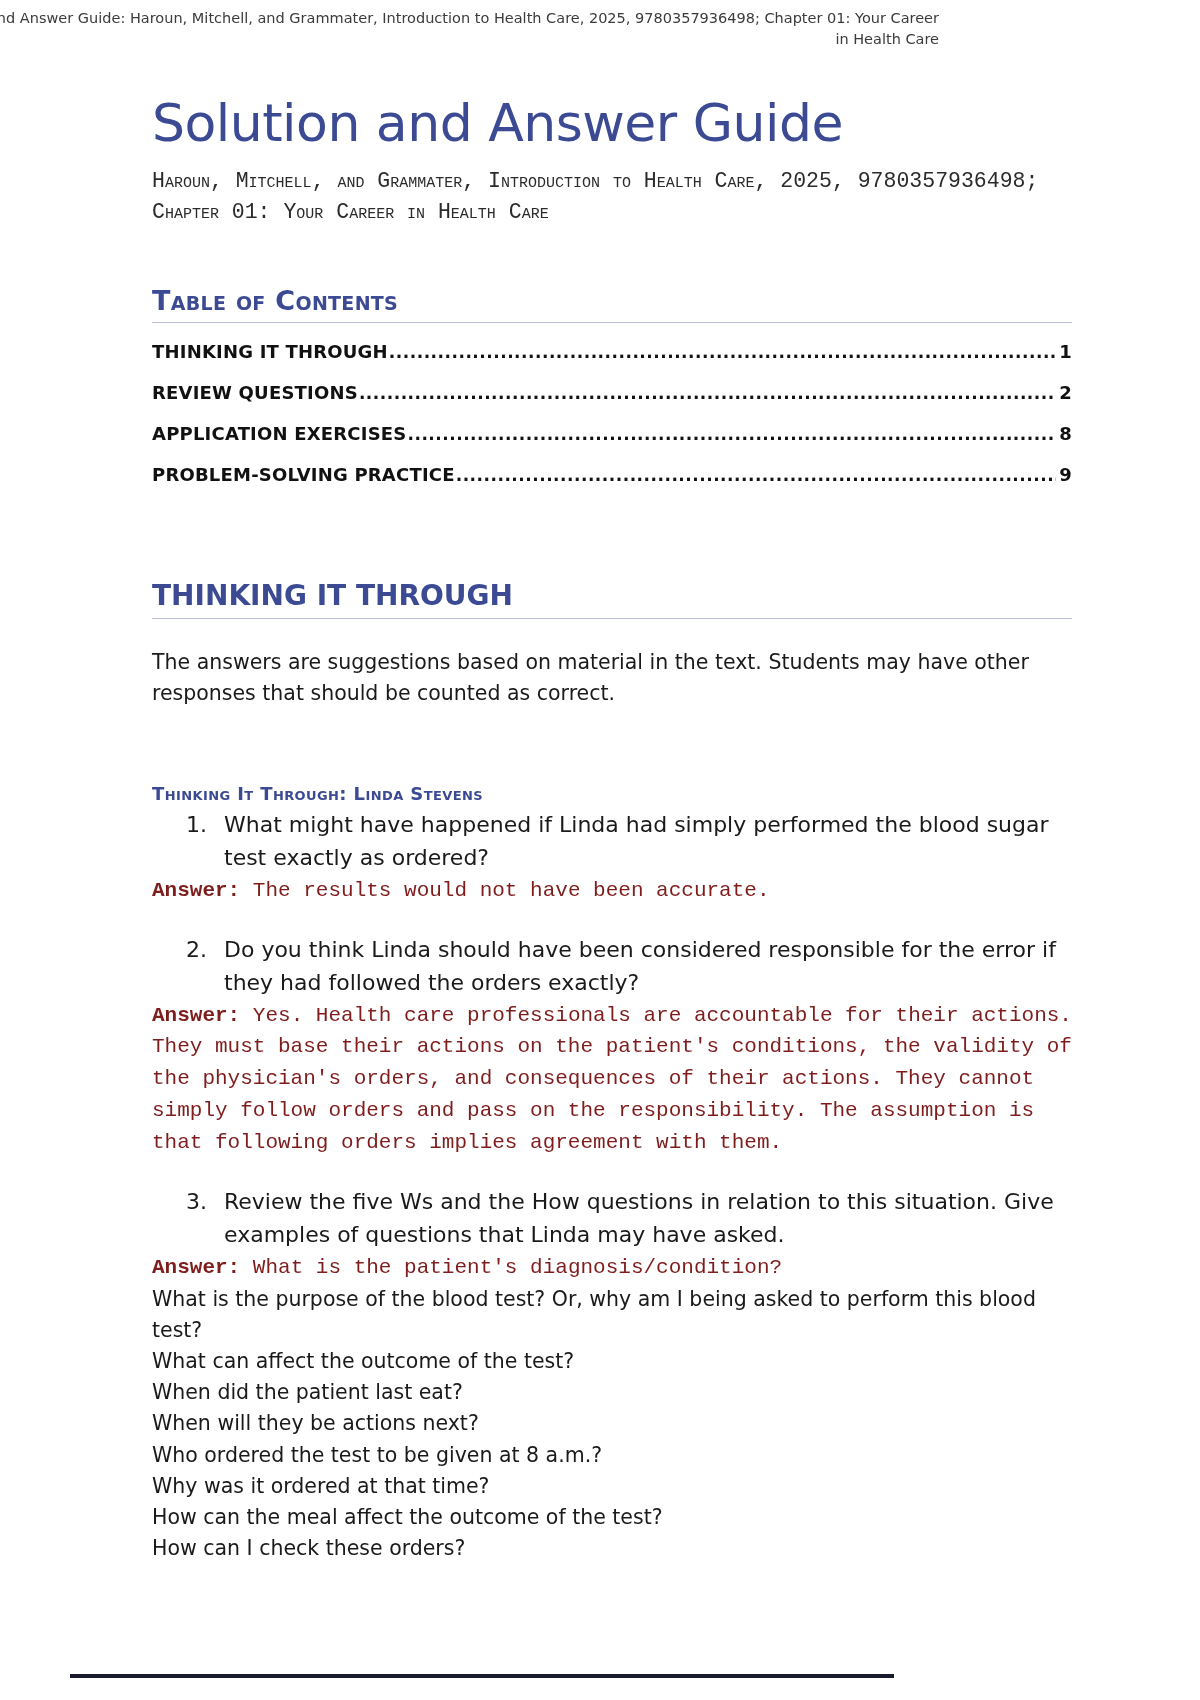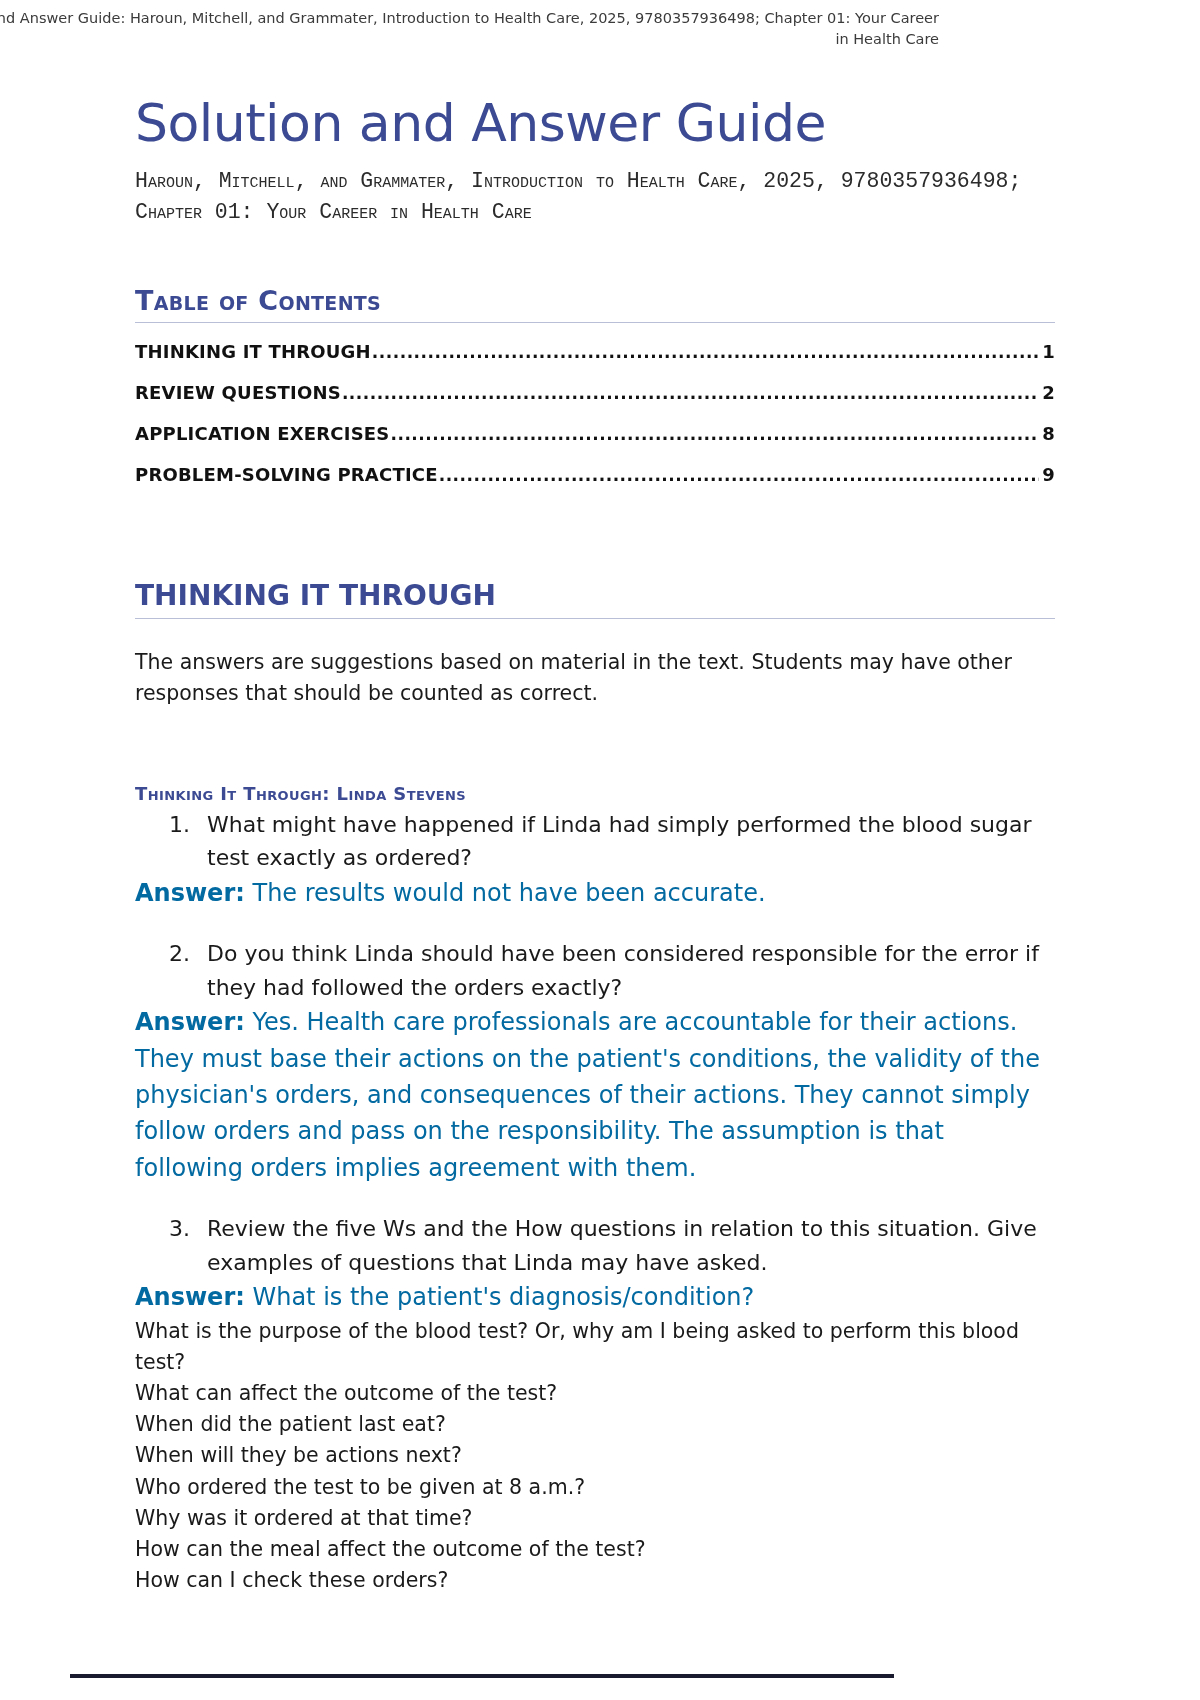--- a/index.html
+++ b/index.html
@@ -27,21 +27,21 @@
     width: 1030px;
     text-align: right;
     font-size: 14.5px;
     line-height: 1.45;
     color: #3b3b3b;
     font-family: "DejaVu Sans", sans-serif;
   }
   .content {
     position: absolute;
     top: 95px;
-    left: 135px;
+    left: 152px;
     width: 920px;
   }
   .doc-title {
     font-size: 52px;
     line-height: 1.1;
     color: #3b4a93;
     font-weight: normal;
     margin: 0 0 14px 0;
     letter-spacing: -0.5px;
     font-family: "DejaVu Sans", sans-serif;
@@ -118,24 +118,25 @@
     padding-left: 62px;
   }
   ol.qlist li {
     font-size: 22px;
     line-height: 1.52;
     color: #1a1a1a;
     padding-left: 10px;
     margin-bottom: 0;
   }
   .answer {
-    font-size: 24px;
-    line-height: 1.52;
-    color: #0369a1;
-    margin: 0;
+    font-size: 21px;
+    line-height: 1.52;
+    color: #7f1d1d;
+    margin: 0;
+    font-family: Liberation Mono, monospace;
   }
   .answer b {
     font-weight: bold;
   }
   .answer-line {
     font-size: 20.5px;
     line-height: 1.52;
     color: #1a1a1a;
     margin: 0;
   }

